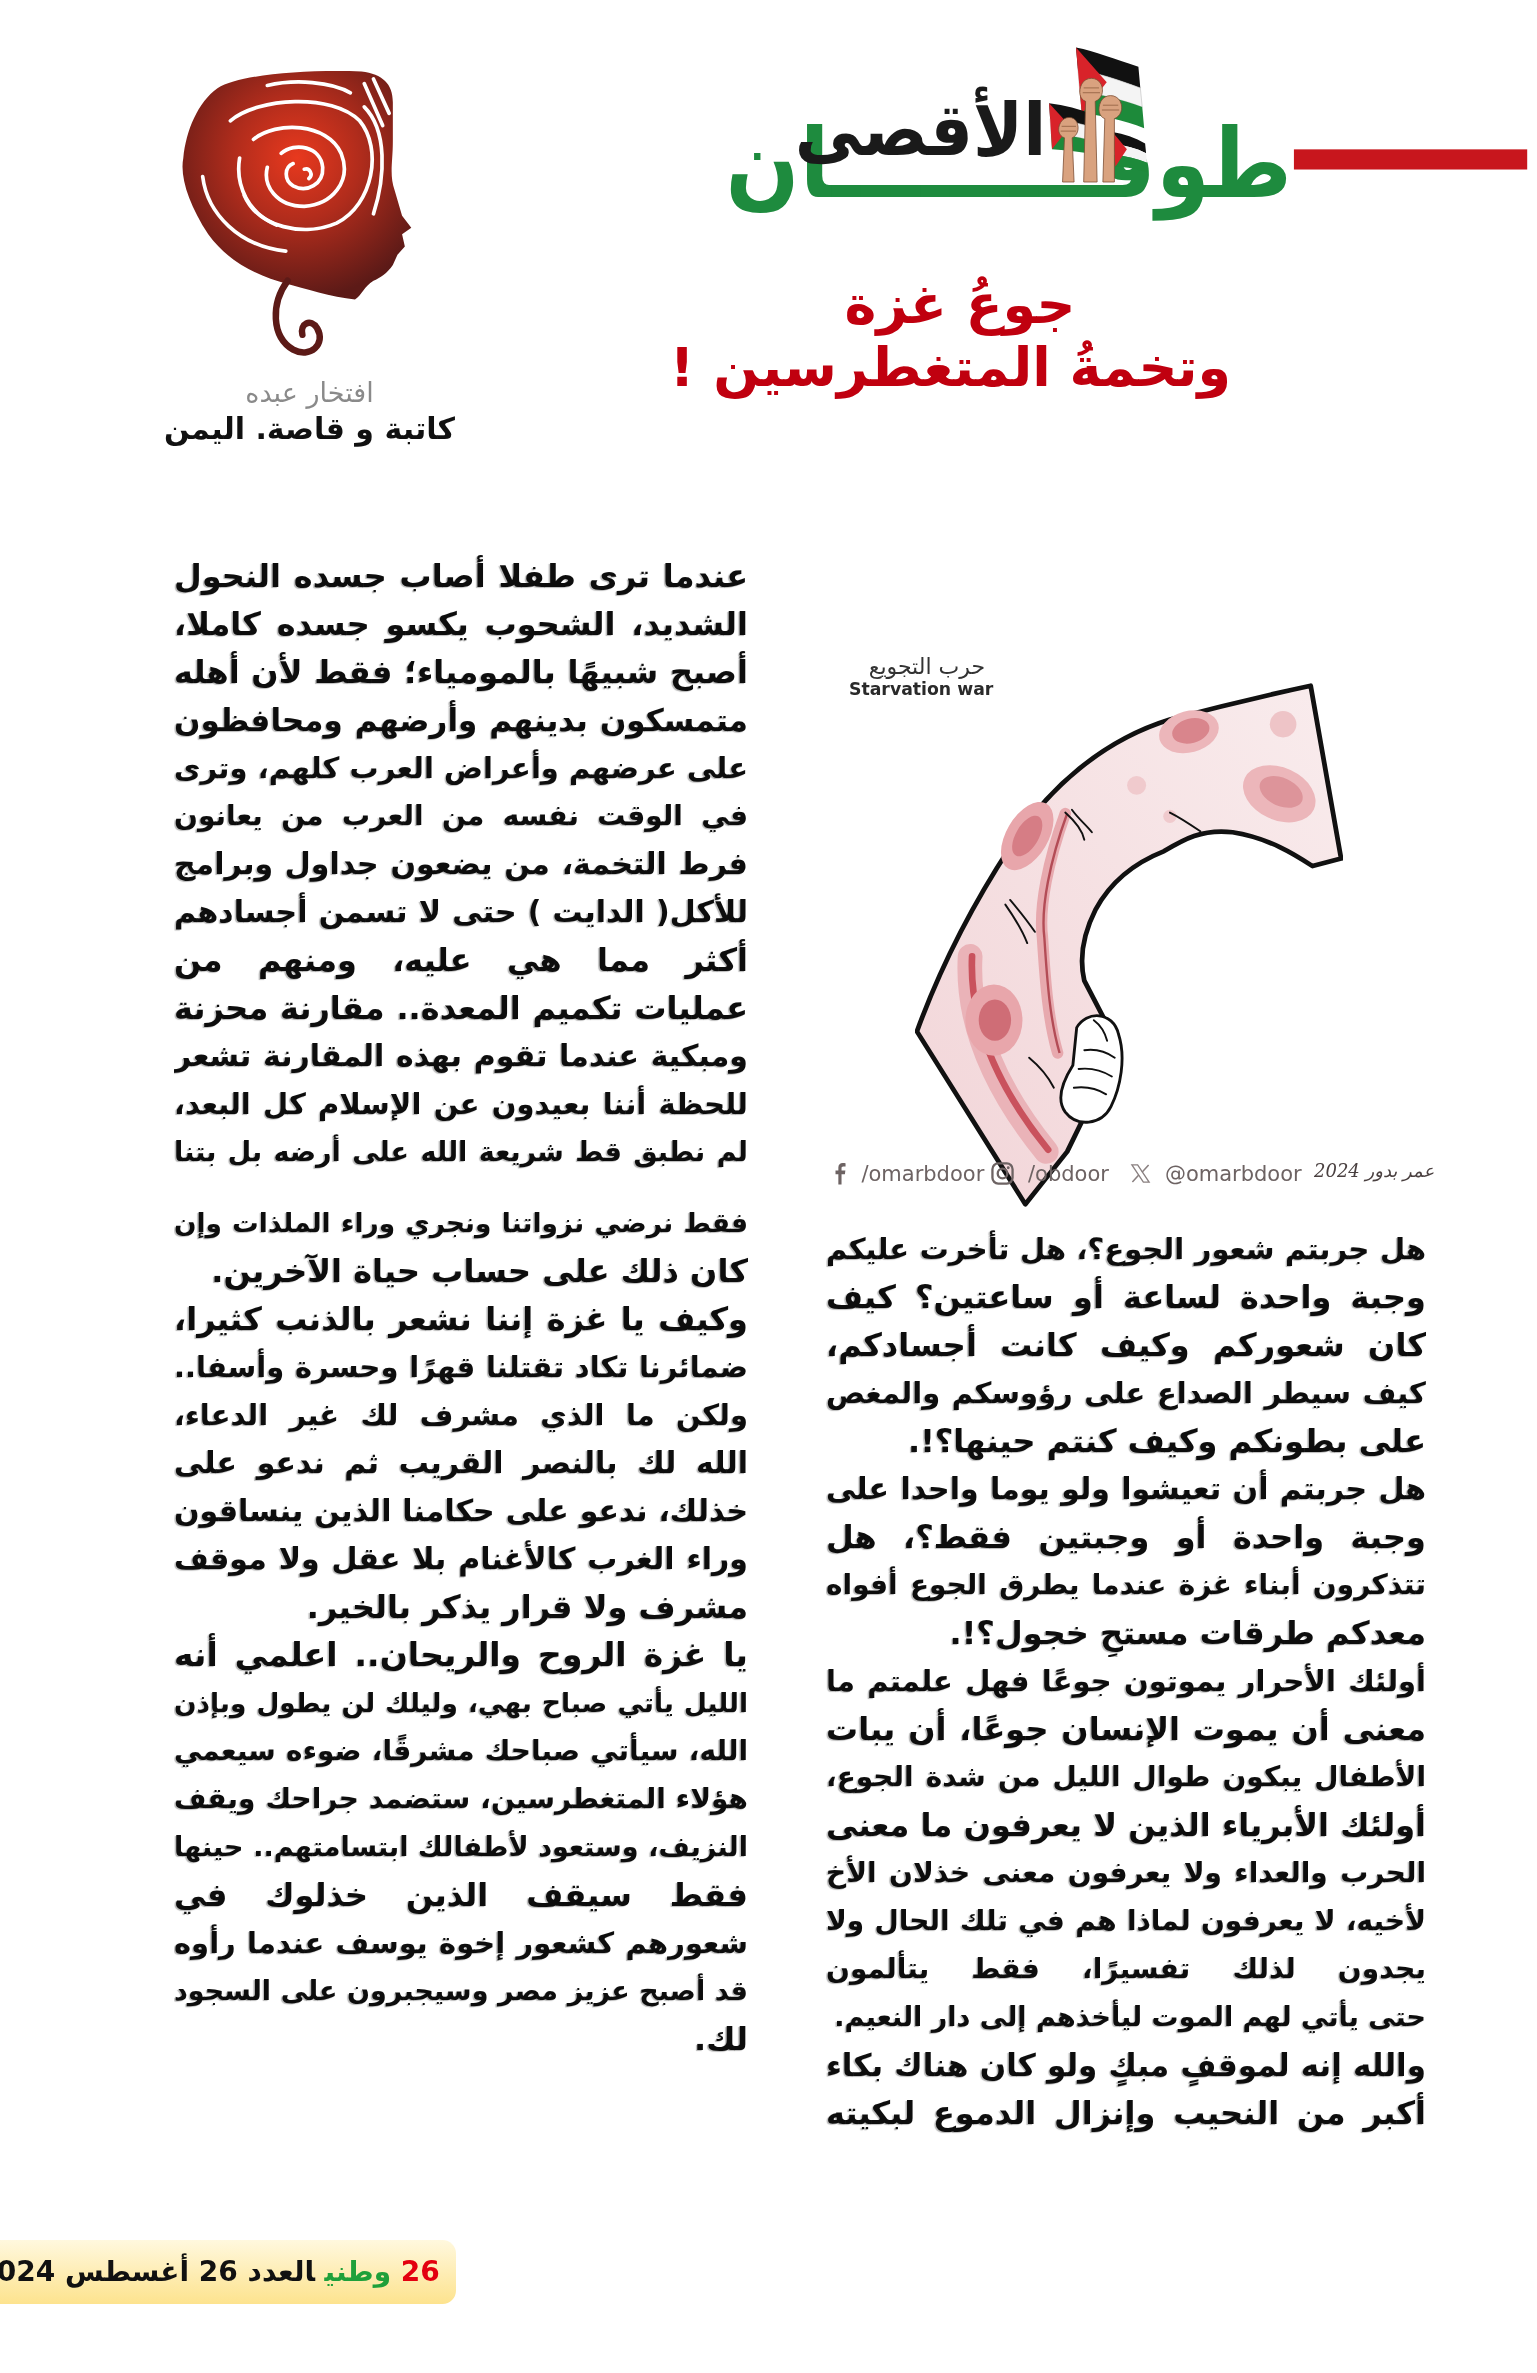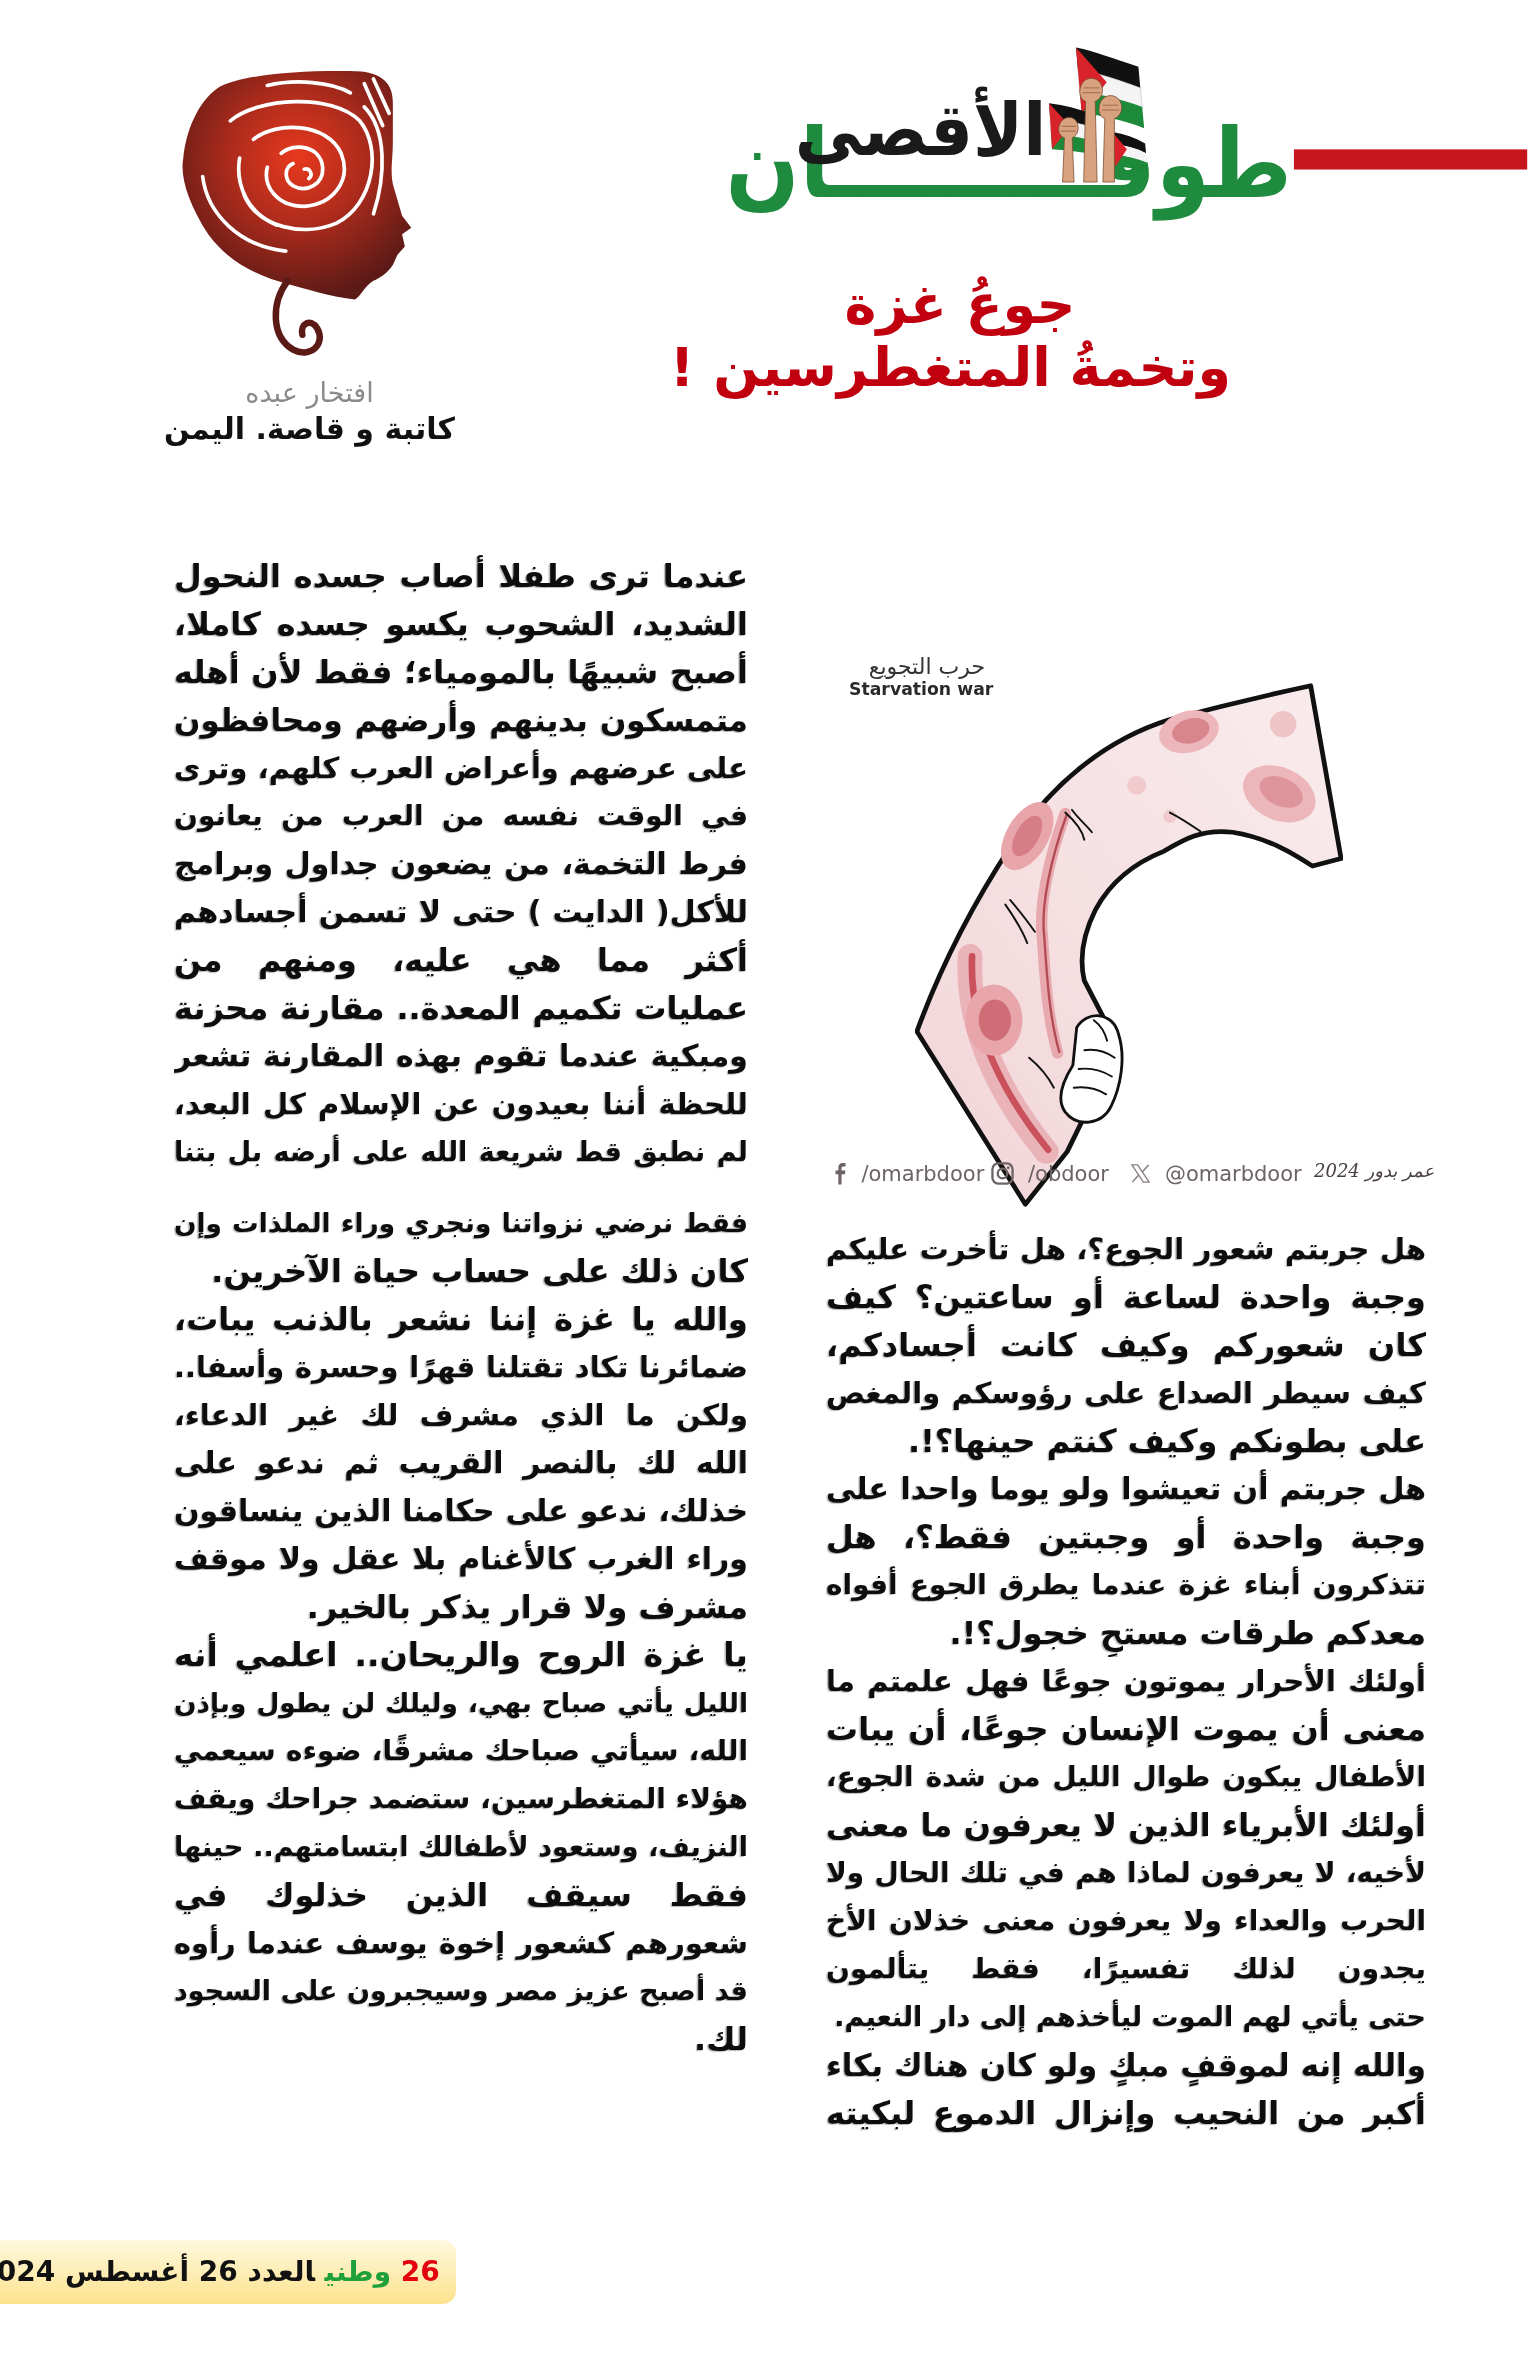--- a/index.html
+++ b/index.html
@@ -166,21 +166,21 @@
     <div class="ln" style="font-size: 28px;">في الوقت نفسه من العرب من يعانون من</div>
     <div class="ln" style="font-size: 30px;">فرط التخمة، من يضعون جداول وبرامج</div>
     <div class="ln" style="font-size: 30px;">للأكل( الدايت ) حتى لا تسمن أجسادهم</div>
     <div class="ln">أكثر مما هي عليه، ومنهم من يعملون</div>
     <div class="ln">عمليات تكميم المعدة.. مقارنة محزنة</div>
     <div class="ln" style="font-size: 30px;">ومبكية عندما تقوم بهذه المقارنة تشعر</div>
     <div class="ln" style="font-size: 29px;">للحظة أننا بعيدون عن الإسلام كل البعد،</div>
     <div class="ln" style="font-size: 27px;">لم نطبق قط شريعة الله على أرضه بل بتنا</div>
     <div class="ln" style="font-size: 26.4px; margin-top: 23px;">فقط نرضي نزواتنا ونجري وراء الملذات وإن</div>
     <div class="ln end">كان ذلك على حساب حياة الآخرين.</div>
-    <div class="ln">والله يا غزة إننا نشعر بالذنب يبات،</div>
+    <div class="ln">وكيف يا غزة إننا نشعر بالذنب كثيرا،</div>
     <div class="ln" style="font-size: 29px;">ضمائرنا تكاد تقتلنا قهرًا وحسرة وأسفا..</div>
     <div class="ln" style="font-size: 29px;">ولكن ما الذي مشرف لك غير الدعاء، ندعو</div>
     <div class="ln" style="font-size: 30px;">الله لك بالنصر القريب ثم ندعو على من</div>
     <div class="ln" style="font-size: 30px;">خذلك، ندعو على حكامنا الذين ينساقون</div>
     <div class="ln" style="font-size: 30px;">وراء الغرب   كالأغنام بلا عقل ولا موقف</div>
     <div class="ln end">مشرف ولا قرار يذكر بالخير.</div>
     <div class="ln" style="font-size: 33px;">يا غزة الروح والريحان.. اعلمي أنه دائما بعد</div>
     <div class="ln" style="font-size: 26.4px;">الليل يأتي صباح بهي، وليلك لن يطول وبإذن</div>
     <div class="ln" style="font-size: 28px;">الله، سيأتي صباحك مشرقًا،  ضوءه سيعمي</div>
     <div class="ln" style="font-size: 28px;">هؤلاء المتغطرسين،  ستضمد جراحك ويقف</div>
@@ -198,22 +198,22 @@
     <div class="ln" style="font-size: 29px;">كيف سيطر الصداع على رؤوسكم والمغص</div>
     <div class="ln end">على بطونكم وكيف كنتم حينها؟!.</div>
     <div class="ln" style="font-size: 30px;">هل جربتم أن تعيشوا ولو يوما واحدا على</div>
     <div class="ln">وجبة واحدة أو وجبتين فقط؟، هل</div>
     <div class="ln" style="font-size: 28px;">تتذكرون أبناء غزة عندما يطرق الجوع أفواه</div>
     <div class="ln end">معدكم طرقات مستحٍ خجول؟!.</div>
     <div class="ln" style="font-size: 29px;">أولئك الأحرار يموتون جوعًا فهل علمتم ما</div>
     <div class="ln">معنى أن يموت الإنسان جوعًا، أن يبات</div>
     <div class="ln" style="font-size: 28px;">الأطفال يبكون طوال الليل من شدة الجوع،</div>
     <div class="ln">أولئك الأبرياء الذين لا يعرفون ما معنى</div>
+    <div class="ln" style="font-size: 28px;">الحرب والعداء ولا يعرفون معنى خذلان الأخ</div>
     <div class="ln" style="font-size: 28px;">لأخيه، لا يعرفون لماذا هم في تلك الحال ولا</div>
-    <div class="ln" style="font-size: 28px;">الحرب والعداء ولا يعرفون معنى خذلان الأخ</div>
     <div class="ln" style="font-size: 28px;">يجدون لذلك تفسيرًا،  فقط يتألمون ويتألمون</div>
     <div class="ln end" style="font-size: 27px;">حتى يأتي لهم الموت ليأخذهم إلى دار النعيم.</div>
     <div class="ln" style="font-size: 31px;">والله إنه لموقفٍ مبكٍ  ولو كان هناك بكاء</div>
     <div class="ln">أكبر من النحيب وإنزال الدموع لبكيته</div>
   </div>
 
   <div id="footer" class="abs">
     <span class="pg">26</span><span class="mag">وطني</span><span class="iss">العدد 26 أغسطس 2024</span>
   </div>
 

